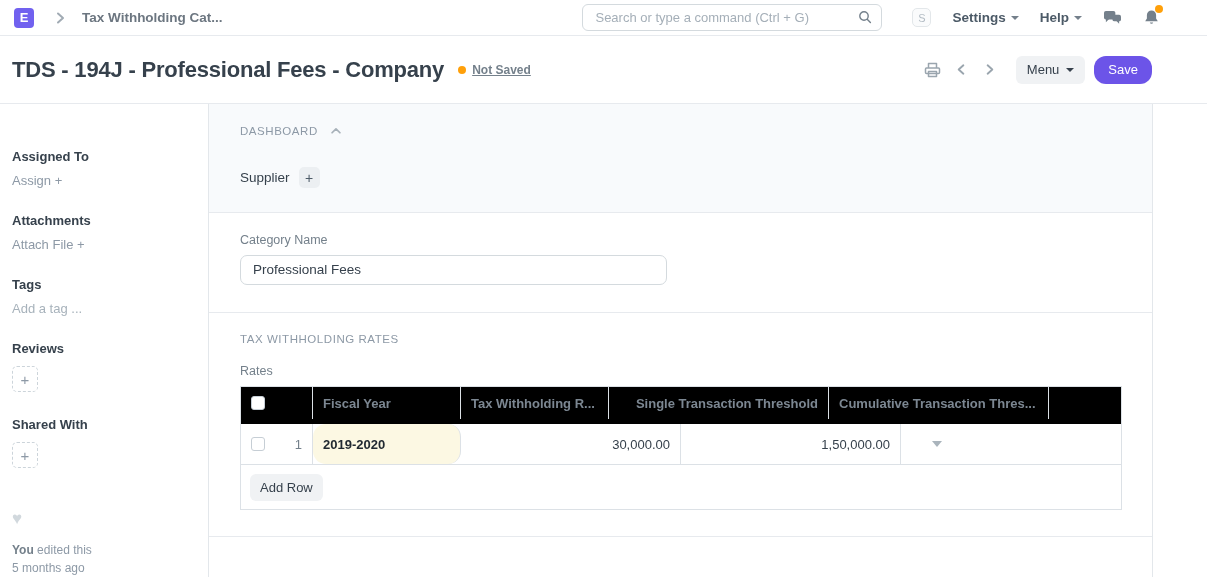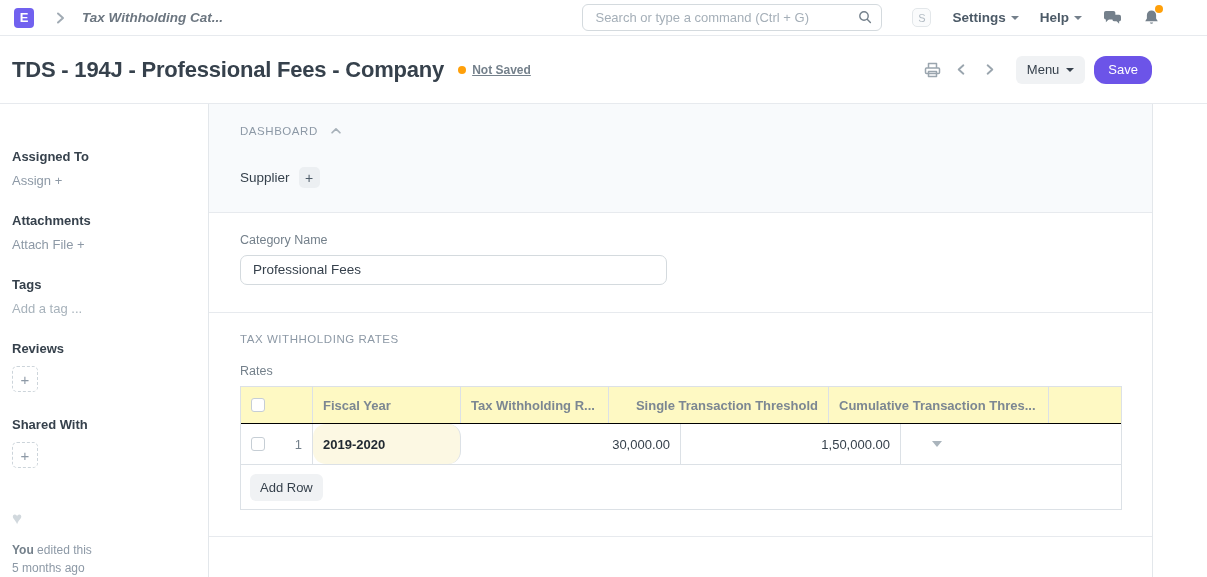--- a/index.html
+++ b/index.html
@@ -5,21 +5,21 @@
   * { margin:0; padding:0; box-sizing:border-box; }
   html,body { width:1207px; height:577px; overflow:hidden; background:#fff;
     font-family:"Liberation Sans", sans-serif; color:#36414c; }
 
   
   .navbar { height:36px; display:flex; align-items:center; padding:0 14px;
     border-bottom:1px solid #e7eaee; background:#fff; }
   .logo { width:20px; height:20px; border-radius:4px; background:#7161ef; color:#fff;
     font-weight:bold; font-size:13px; display:flex; align-items:center; justify-content:center; }
   .nav-chev { margin-left:18px; display:flex; }
-  .breadcrumb { margin-left:14px; font-size:13.5px; font-weight:600; color:#6c7680;font-style:italic; }
+  .breadcrumb { margin-left:14px; font-size:13.5px; font-weight:600; color:#6c7680; }
   .search-wrap { margin-left:auto; position:relative; width:300px; height:27px; margin-right:30px; }
   .search-wrap input { width:100%; height:100%; border:1px solid #d4dade; border-radius:6px;
     padding:0 32px 0 12px; font-size:13px; color:#36414c; font-family:inherit; outline:none; background:#fff; }
   .search-wrap input::placeholder { color:#a5afb8; }
   .search-icon { position:absolute; right:9px; top:5px; }
   .nav-right { display:flex; align-items:center; gap:21px; padding-right:33px; }
   .avatar { width:19px; height:19px; border:1px solid #e3e7ea; border-radius:5px; background:#fafbfc;
     color:#b3bcc4; font-size:11px; display:flex; align-items:center; justify-content:center; }
   .nav-item { display:flex; align-items:center; gap:5px; font-size:13.5px; font-weight:600; color:#4c5a67; cursor:pointer; }
   .caret { width:0; height:0; border-left:4px solid transparent; border-right:4px solid transparent;
@@ -81,21 +81,21 @@
   .grid { margin-top:8px; width:882px; border:1px solid #dce1e6; font-size:13px; }
   .g-row { display:flex; }
   .g-row > div { border-right:1px solid #dce1e6; display:flex; align-items:center; padding:0 10px; overflow:hidden; white-space:nowrap; }
   .g-row > div:last-child { border-right:none; }
   .c0 { width:72px; justify-content:space-between; }
   .c1 { width:148px; }
   .c2 { width:148px; }
   .c3 { width:220px; }
   .c4 { width:220px; }
   .c5 { width:72px; justify-content:center; }
-  .g-header { height:37px; background:#fef9c3; border-bottom:1px solid #000000; color:#7c8792; font-weight:700; }
+  .g-header { height:37px; background:#000000; border-bottom:5px solid #000000; color:#7c8792; font-weight:700; }
   .g-header .hdr-txt { overflow:hidden; text-overflow:ellipsis; }
   .g-body { height:41px; background:#fff; border-bottom:1px solid #dce1e6; }
   .cell-yellow { background:#fcf8e3; font-weight:700; color:#222a32;border-radius:13px; }
   .num { justify-content:flex-end !important; }
   .row-idx { color:#74808b; }
   .checkbox { width:14px; height:14px; border:1px solid #c6ced5; border-radius:3px; background:#fff; cursor:pointer; flex-shrink:0; }
   .dd-caret { width:0; height:0; border-left:5px solid transparent; border-right:5px solid transparent;
     border-top:6px solid #aab4bc; cursor:pointer; }
   .g-footer { height:44px; display:flex; align-items:center; padding:0 9px; background:#fff; }
   .btn-add-row { height:27px; padding:0 10px; background:#f0f2f4; border:none; border-radius:6px;

